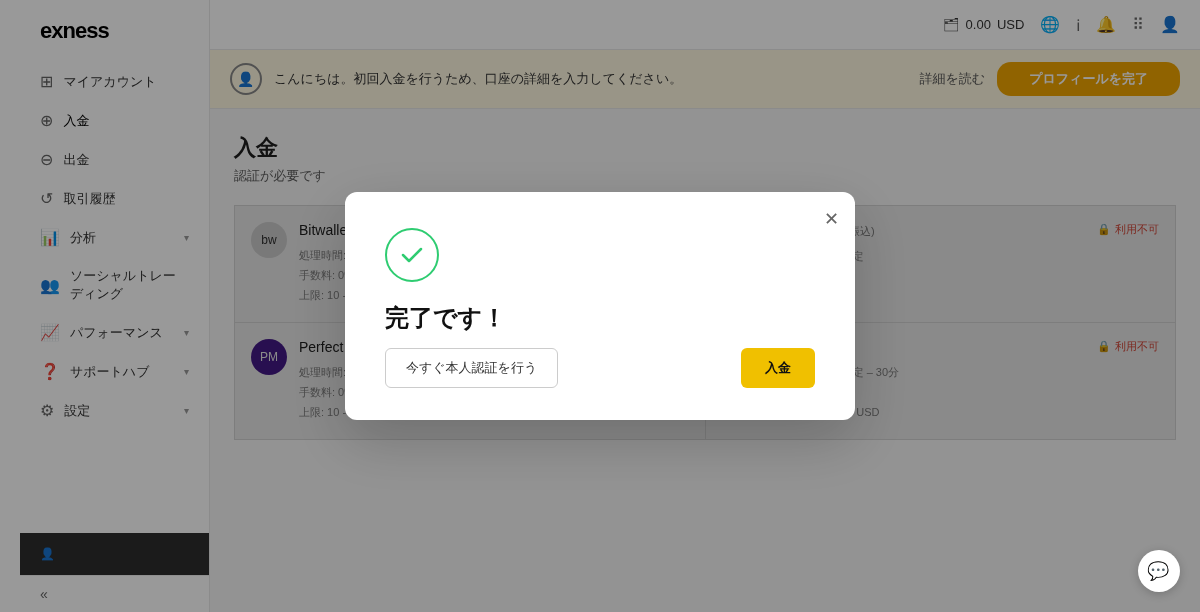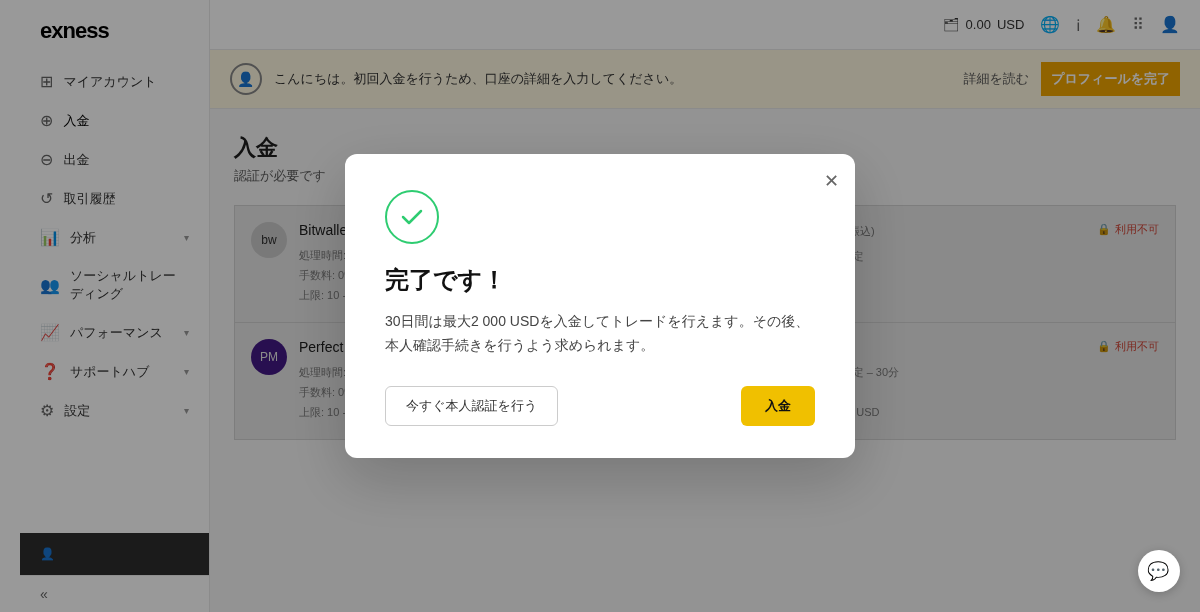--- a/index.html
+++ b/index.html
@@ -135,22 +135,22 @@
       font-size: 13px;
       color: #555;
       cursor: pointer;
       border: none;
       background: none;
     }
     .banner-btn {
       background: #f0a500;
       color: #fff;
       border: none;
-      padding: 8px 10px;
-      border-radius: 0;
+      padding: 8px 32px;
+      border-radius: 14px;
       font-size: 13px;
       font-weight: 600;
       cursor: pointer;
     }
 
     
     .content {
       flex: 1;
       padding: 24px 24px;
       overflow-y: auto;
@@ -476,21 +476,20 @@
 
 <div class="overlay">
   <div class="modal">
     <button class="modal-close">✕</button>
     <div class="modal-check">
       <svg viewBox="0 0 28 28" fill="none">
         <polyline points="5,14 11,20 23,8" stroke="#2ecc71" stroke-width="2.5" stroke-linecap="round" stroke-linejoin="round"></polyline>
       </svg>
     </div>
     <div class="modal-title">完了です！</div>
-    <div class="modal-body">30日間は最大2 000 USDを入金してトレードを行えます。その後、本人確認手続きを行うよう求められます。</div>
     <div class="modal-actions">
       <button class="btn-secondary">今すぐ本人認証を行う</button>
       <button class="btn-primary">入金</button>
     </div>
   </div>
 </div>
 
 <div class="chat-bubble">
   <span>💬</span>
 </div>

